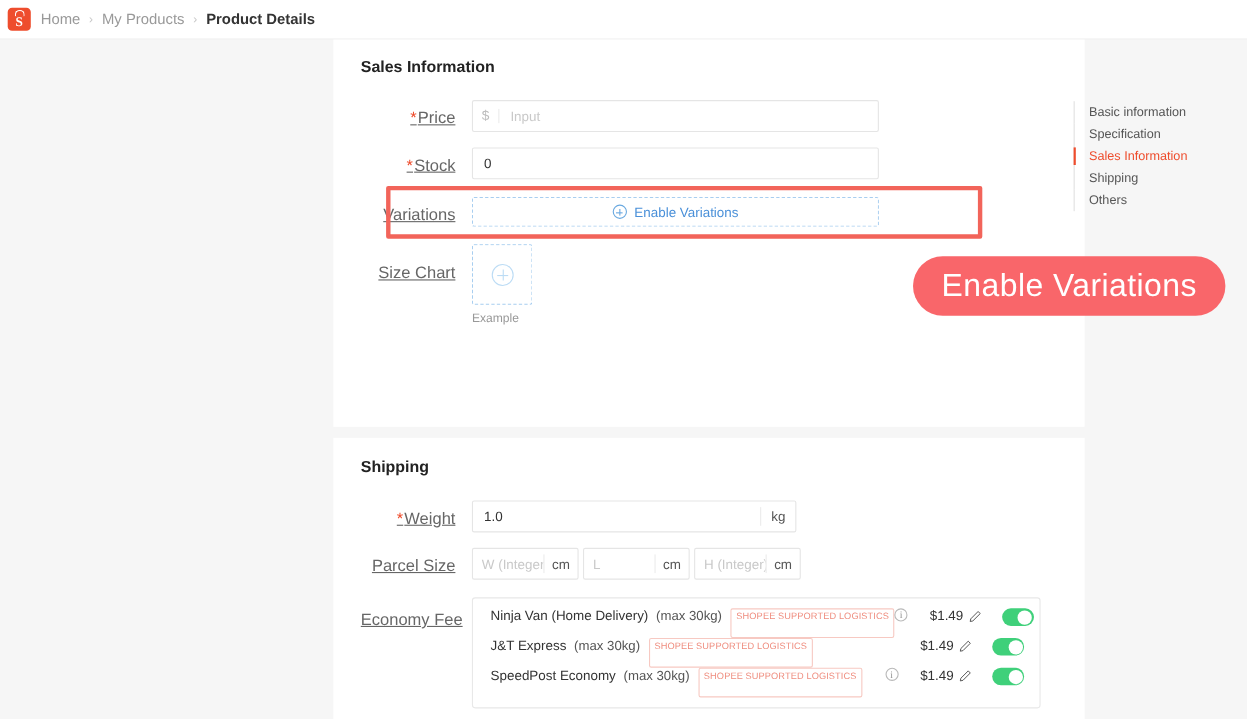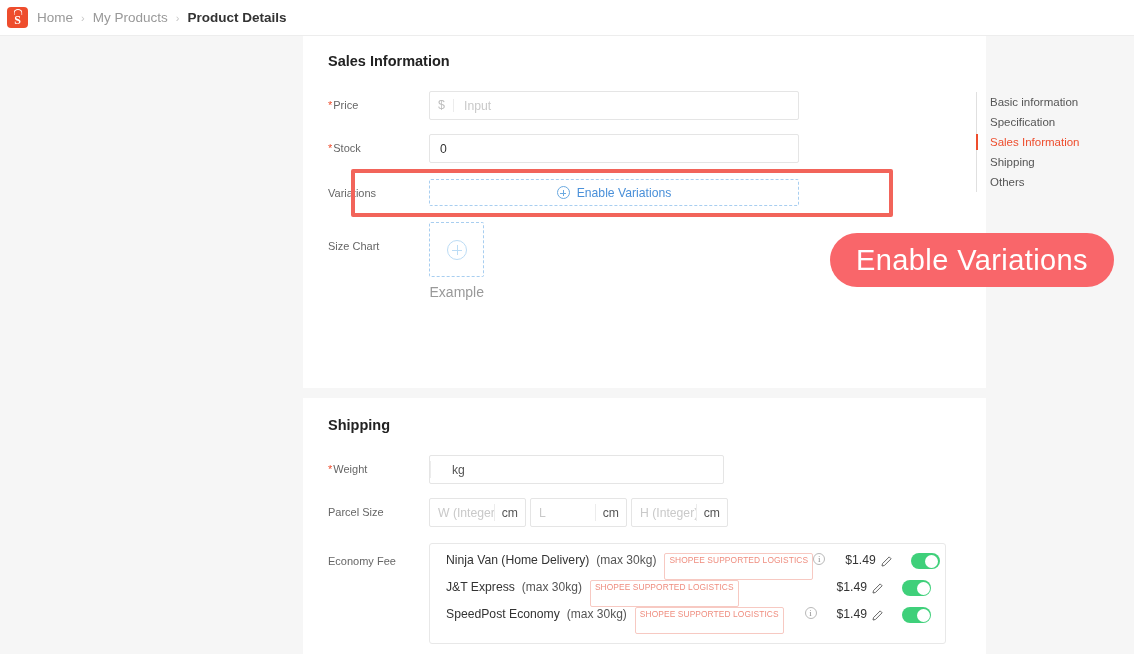--- a/index.html
+++ b/index.html
@@ -86,25 +86,27 @@
   
   .row {
     display: flex;
     align-items: flex-start;
     margin-top: 14px;
     padding-left: 25px;
   }
   .lbl {
     width: 101px;
     flex: 0 0 101px;
-    font-size: 11px;
+    text-align: right;
+    font-size: 15px;
     color: #666666;
     padding-top: 8px;
     padding-right: 15px;
     white-space: nowrap;
+    text-decoration: underline;
   }
   .req { color: #ee4d2d; margin-right: 1px; }
 
   
   .input-box {
     height: 29px;
     border: 1px solid #e5e5e5;
     border-radius: 2px;
     background: #fff;
     display: flex;
@@ -114,21 +116,21 @@
   .prefix {
     width: 24px;
     text-align: center;
     color: #bdbdbd;
     font-size: 12.5px;
     border-right: 1px solid #ececec;
     line-height: 1;
     flex: 0 0 24px;
   }
   .suffix {
-    padding: 0 21px;
+    padding: 0 9px;
     color: #555;
     font-size: 12.2px;
     border-left: 1px solid #ececec;
     height: 17px;
     display: flex;
     align-items: center;
     flex: 0 0 auto;
   }
   .field-text {
     flex: 1 1 auto;
@@ -207,22 +209,22 @@
     position: relative;
   }
   .big-plus::before, .big-plus::after {
     content: "";
     position: absolute;
     background: #bcdcf5;
   }
   .big-plus::before { left: 4px; right: 4px; top: 9px; height: 1px; }
   .big-plus::after { top: 4px; bottom: 4px; left: 9px; width: 1px; }
   .example-cap {
-    text-align: right;
-    font-size: 14px;
+    text-align: left;
+    font-size: 11px;
     color: #999;
     margin-top: 7px;
     width: 55px;
   }
 
   
   #parcel-row .input-box { width: 97px; }
   #parcel-row .parcel-group { display: flex; gap: 4px; }
   #parcel-row .field-text { padding: 0 8px; }
   #parcel-row .suffix { padding: 0 7px; }
@@ -410,20 +412,21 @@
 <div id="variations-highlight"></div>
 
 <div class="card" id="card-shipping">
   <div class="card-title" style="padding-top:19px;">Shipping</div>
 
   <div class="row" style="margin-top:22px;">
     <div class="lbl">
       <span class="req">*</span><span>Weight</span>
     </div>
     <div class="input-box" style="width:295px;">
+      <span class="field-text">1.0</span>
       <span class="suffix">kg</span>
     </div>
   </div>
 
   <div class="row" id="parcel-row" style="margin-top:14px;">
     <div class="lbl">Parcel Size</div>
     <div class="parcel-group">
       <div class="input-box">
         <span class="field-text ph">W (Integer)</span>
         <span class="suffix">cm</span>

